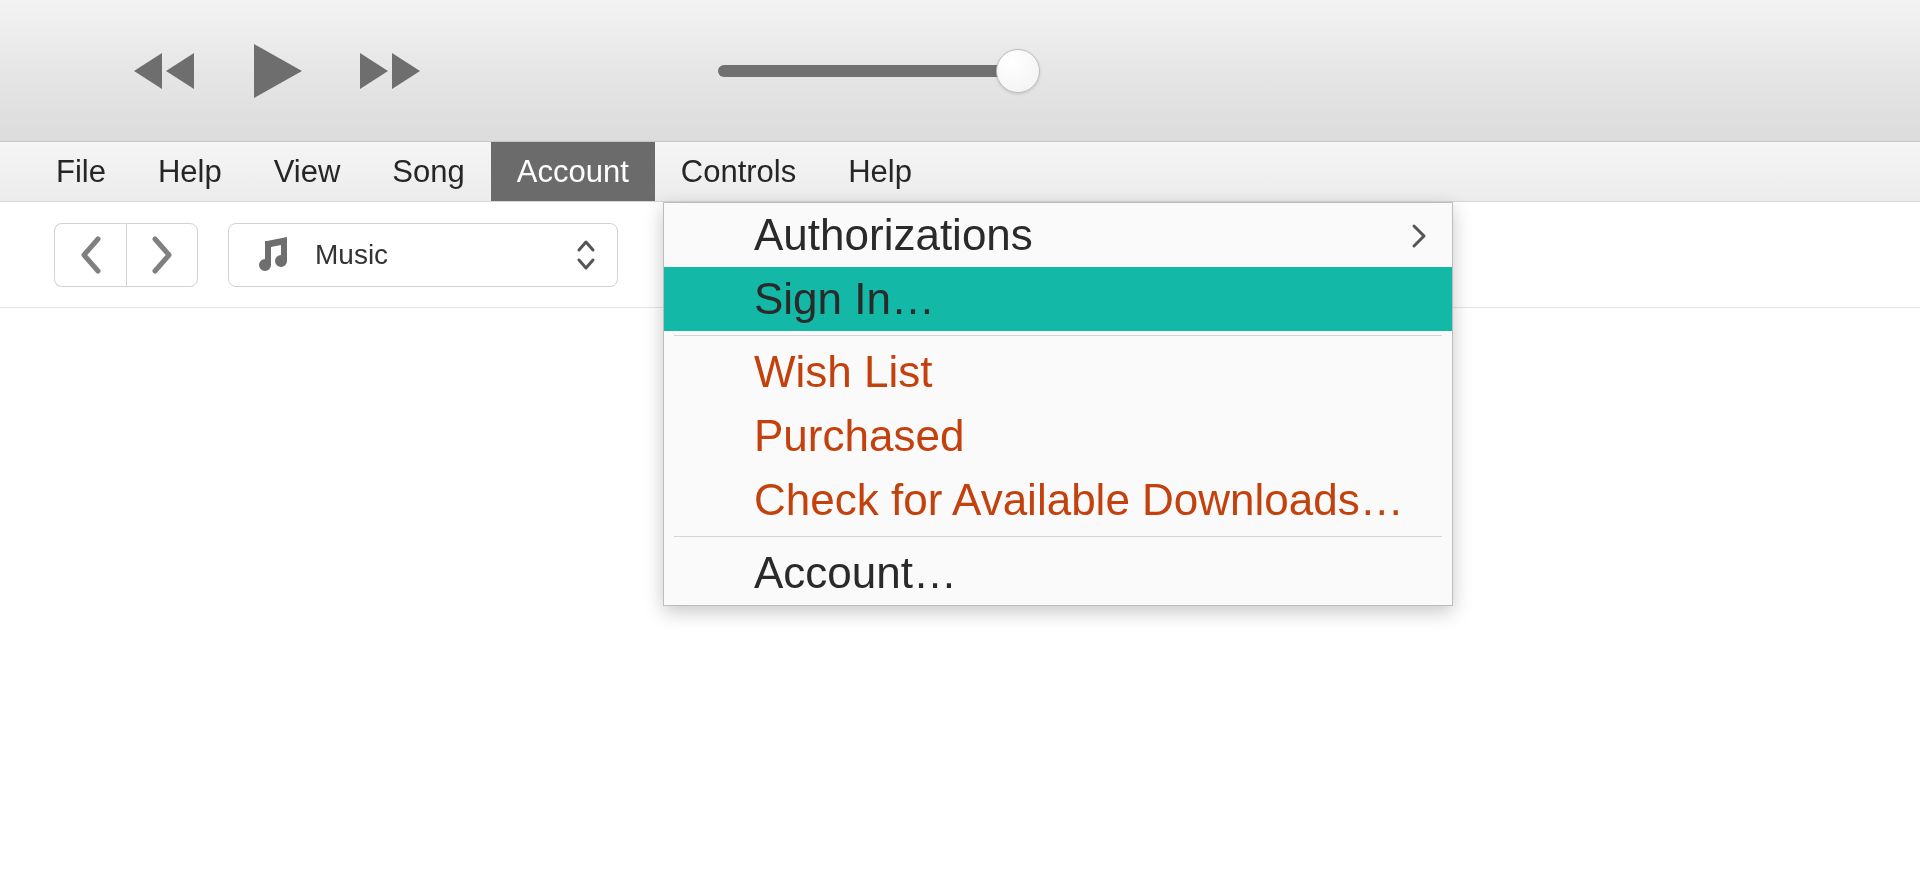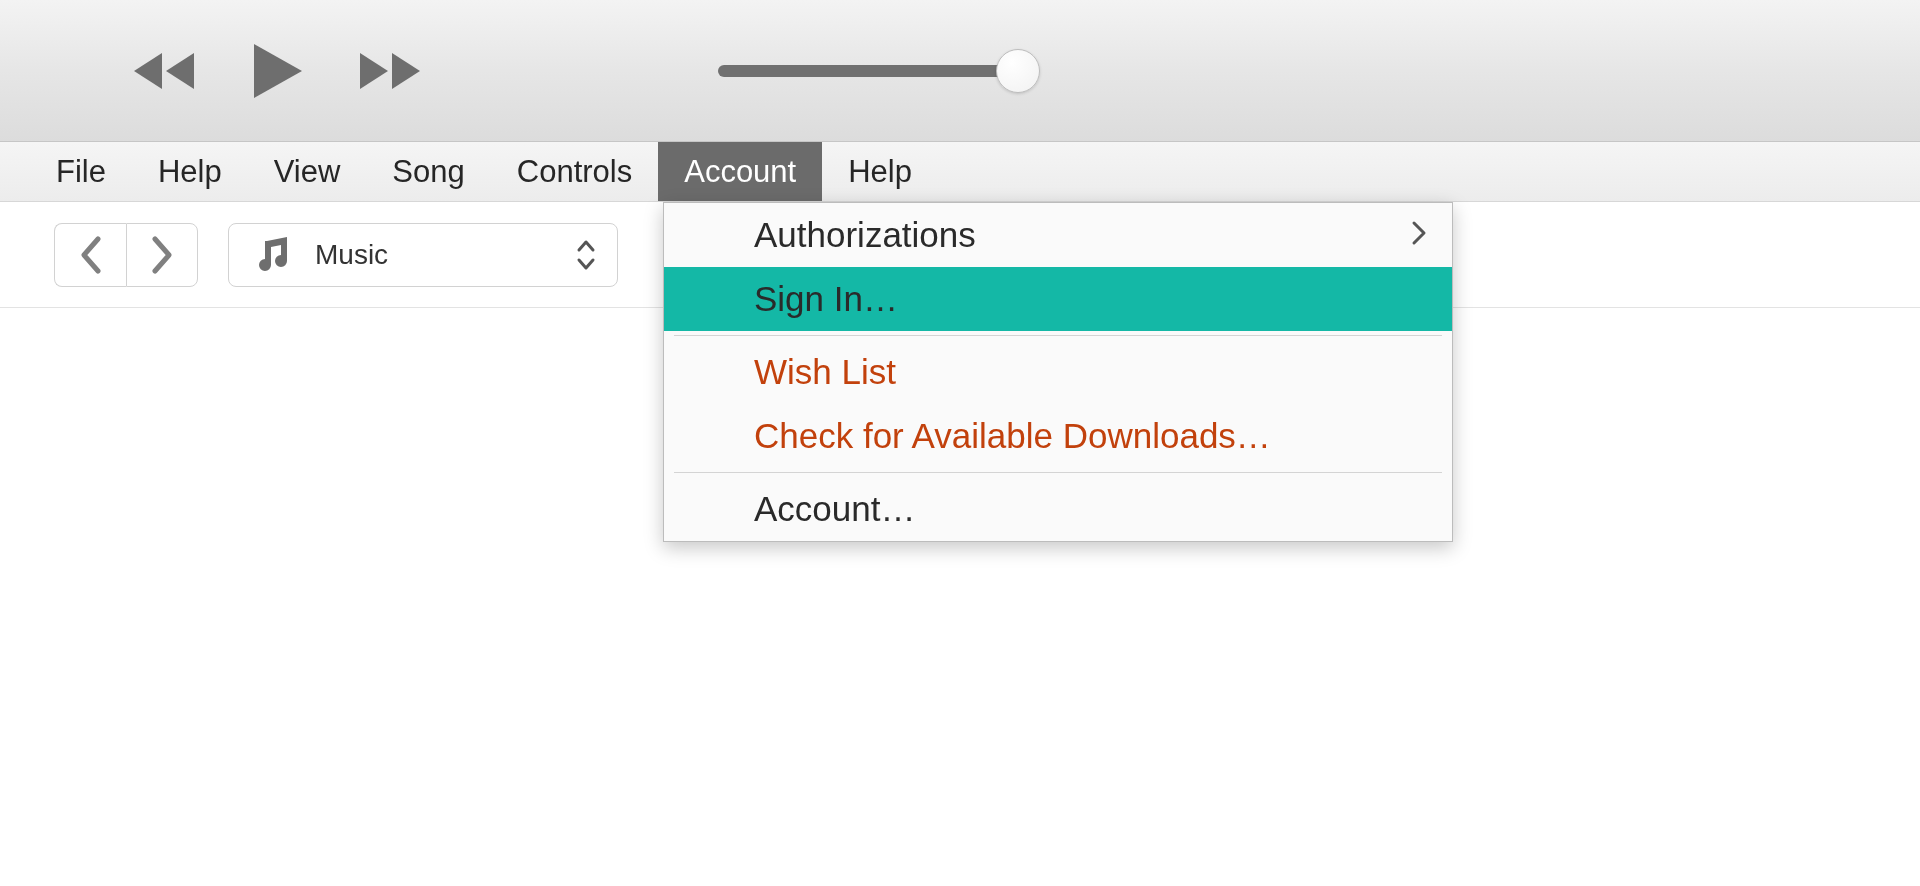--- a/index.html
+++ b/index.html
@@ -116,21 +116,21 @@
 
   
   .dropdown {
     position: absolute;
     left: 663px;
     top: 202px;
     width: 790px;
     background: #fafafa;
     border: 1px solid #bcbcbc;
     box-shadow: 0 6px 18px rgba(0,0,0,0.22);
-    font-size: 35px;
+    font-size: 44px;
     color: #2a2a2a;
     z-index: 100;
   }
   .dd-item {
     height: 64px;
     display: flex;
     align-items: center;
     padding: 0 30px 0 90px;
     cursor: pointer;
     position: relative;
@@ -182,22 +182,22 @@
     <div class="progress-thumb"></div>
   </div>
 </div>
 
 <div class="menu-bar">
   <div style="width:30px"></div>
   <div class="menu-item">File</div>
   <div class="menu-item">Help</div>
   <div class="menu-item">View</div>
   <div class="menu-item">Song</div>
+  <div class="menu-item active">Account</div>
   <div class="menu-item">Controls</div>
-  <div class="menu-item active">Account</div>
   <div class="menu-item">Help</div>
 </div>
 
 <div class="toolbar-row">
   <div class="nav-pair">
     <div class="nav-btn">
       <svg width="26" height="40" viewBox="0 0 26 40">
         <polyline points="20,4 6,20 20,36" fill="none" stroke="#808080" stroke-width="5" stroke-linecap="round" stroke-linejoin="round"></polyline>
       </svg>
     </div>
@@ -234,19 +234,22 @@
     </span>
   </div>
   <div class="dd-item highlight">
     <span>Sign In…</span>
   </div>
   <div class="dd-sep"></div>
   <div class="dd-item disabled">
     <span>Wish List</span>
   </div>
   <div class="dd-item disabled">
+    <span>Purchased</span>
+  </div>
+  <div class="dd-item disabled">
     <span>Check for Available Downloads…</span>
   </div>
   <div class="dd-sep"></div>
   <div class="dd-item">
     <span>Account…</span>
   </div>
 </div>
 
 </body></html>

